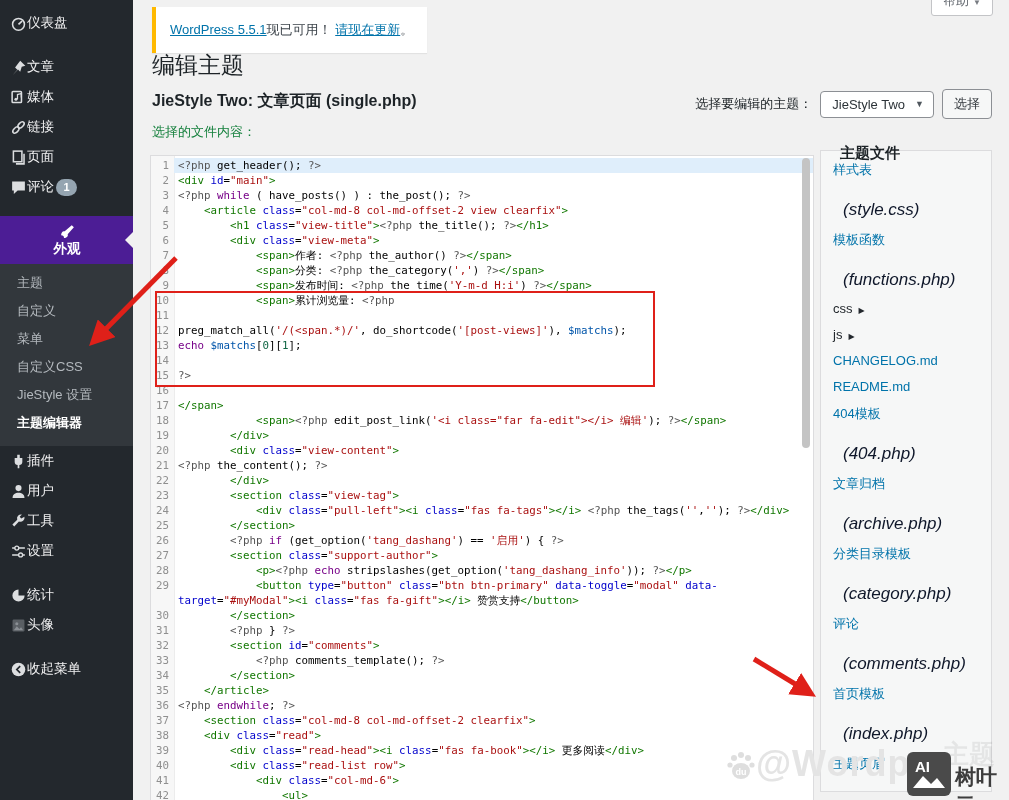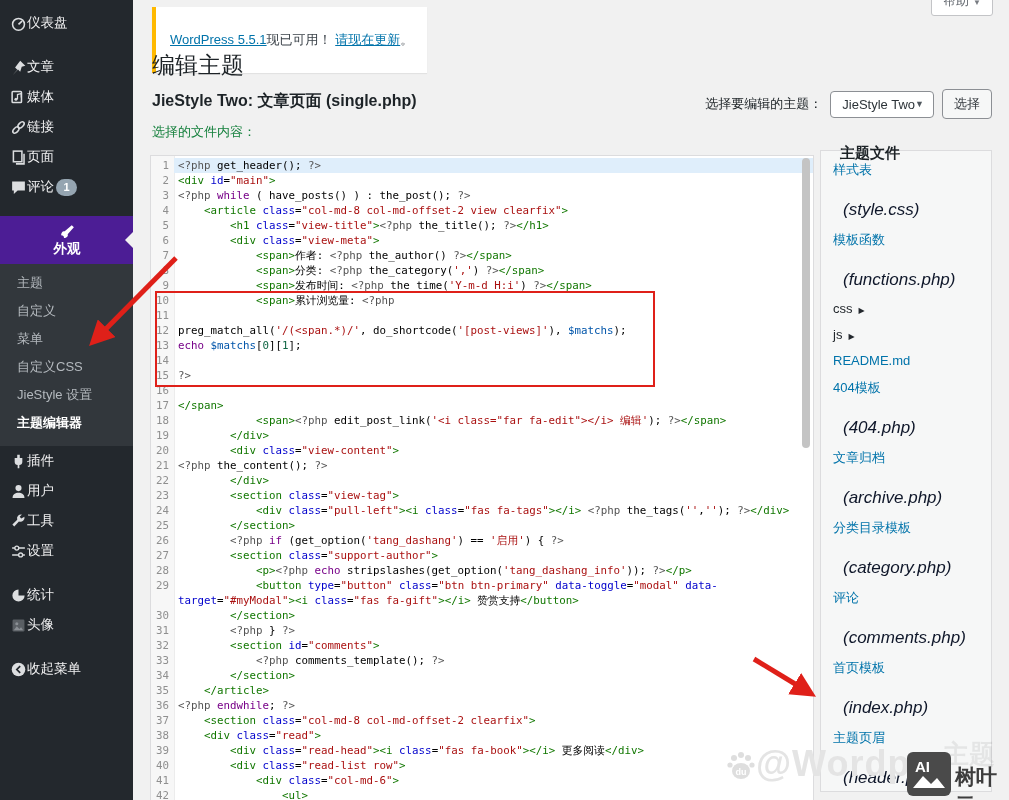--- a/index.html
+++ b/index.html
@@ -13,31 +13,31 @@
   .menu-item{display:flex;align-items:center;padding:6px 8px 6px 9px;font-size:13.5px;color:#f0f0f1;cursor:pointer;position:relative;}
   .menu-item .menu-icon{width:18px;height:18px;flex:0 0 18px;display:inline-flex;align-items:center;justify-content:center;}
   .menu-item.active{background:#e14d43;color:#fff;font-weight:bold;}
   .menu-item.active::after{content:"";position:absolute;right:0;top:50%;margin-top:-8px;border:8px solid transparent;border-right-color:#f1f1f1;}
   .menu-badge{margin-left:2px;background:#95a5b1;color:#fff;border-radius:9px;min-width:17px;height:17px;font-size:11px;display:inline-flex;align-items:center;justify-content:center;padding:0 2px;font-weight:bold;}
   .submenu{background:#32373c;padding:5px 0 9px;}
   .submenu-item{padding:5px 10px 5px 17px;font-size:13px;color:#b4b9be;cursor:pointer;}
   .submenu-item.current{color:#fff;font-weight:bold;}
 
   
-  .notice{position:absolute;left:152px;top:7px;background:#fff;border-left:4px solid #ffb900;box-shadow:0 1px 1px rgba(0,0,0,.06);padding:24px 14px;font-size:13px;color:#3c434a;z-index:3;white-space:nowrap;}
+  .notice{position:absolute;left:152px;top:7px;background:#fff;border-left:4px solid #ffb900;box-shadow:0 1px 1px rgba(0,0,0,.06);padding:14px 14px;font-size:13px;color:#3c434a;z-index:3;white-space:nowrap;}
   .notice a{color:#0073aa;text-decoration:underline;cursor:pointer;}
   .help-btn{position:absolute;right:16px;top:-14px;background:#fff;border:1px solid #c3c4c7;border-radius:3px;padding:5px 11px;font-size:13px;color:#646970;z-index:3;}
   .help-caret{font-size:8px;margin-left:4px;color:#787c82;}
   .page-title{position:absolute;left:152px;top:50px;font-size:23px;font-weight:400;color:#1d2327;margin:0;z-index:3;}
   .file-title{position:absolute;left:152px;top:91px;font-size:16px;font-weight:bold;color:#1d2327;margin:0;z-index:3;}
   .content-label{position:absolute;left:152px;top:123px;font-size:13px;color:#15803d;z-index:3;}
 
   .theme-select-row{position:absolute;right:17px;top:89px;display:flex;align-items:center;gap:8px;z-index:3;}
   .theme-select-label{font-size:13px;color:#1d2327;}
-  .theme-select{display:inline-flex;align-items:center;gap:0;background:#fff;border:1px solid #8c8f94;border-radius:4px;padding:5px 9px 5px 11px;font-size:13px;color:#2c3338;cursor:pointer;}
+  .theme-select{display:inline-flex;align-items:center;gap:10px;background:#fff;border:1px solid #8c8f94;border-radius:4px;padding:5px 9px 5px 11px;font-size:13px;color:#2c3338;cursor:pointer;}
   .select-caret{font-size:9px;color:#50575e;}
   .select-btn{background:#f6f7f7;border:1px solid #8c8f94;border-radius:4px;padding:5px 11px;font-size:13px;color:#32373c;cursor:pointer;}
 
   
   .editor{position:absolute;left:150px;top:155px;width:662px;height:644px;background:#fff;border:1px solid #dcdcde;overflow:hidden;z-index:2;}
   .gutter-strip{position:absolute;left:0;top:0;bottom:0;width:23px;background:#f7f7f7;border-right:1px solid #ececec;}
   .code-body{position:relative;z-index:1;padding-top:2px;}
   .code-row{display:flex;font-family:"DejaVu Sans Mono",monospace;font-size:10.8px;line-height:15px;}
   .ln{flex:0 0 23px;box-sizing:border-box;text-align:right;padding-right:5px;color:#8f8f8f;}
   .lc{flex:1;min-width:0;white-space:pre-wrap;word-wrap:break-word;padding-left:4px;padding-right:14px;color:#000;}
@@ -419,20 +419,23 @@
         </div>
         <div class="file-item">
           <div class="file-name">模板函数</div>
           <div class="file-sub">(functions.php)</div>
         </div>
         <div class="file-item folder">
           <div class="file-name">css<span class="folder-arrow">▶</span></div>
         </div>
         <div class="file-item folder">
           <div class="file-name">js<span class="folder-arrow">▶</span></div>
+        </div>
+        <div class="file-item">
+          <div class="file-name">CHANGELOG.md</div>
         </div>
         <div class="file-item">
           <div class="file-name">README.md</div>
         </div>
         <div class="file-item">
           <div class="file-name">404模板</div>
           <div class="file-sub">(404.php)</div>
         </div>
         <div class="file-item">
           <div class="file-name">文章归档</div>

